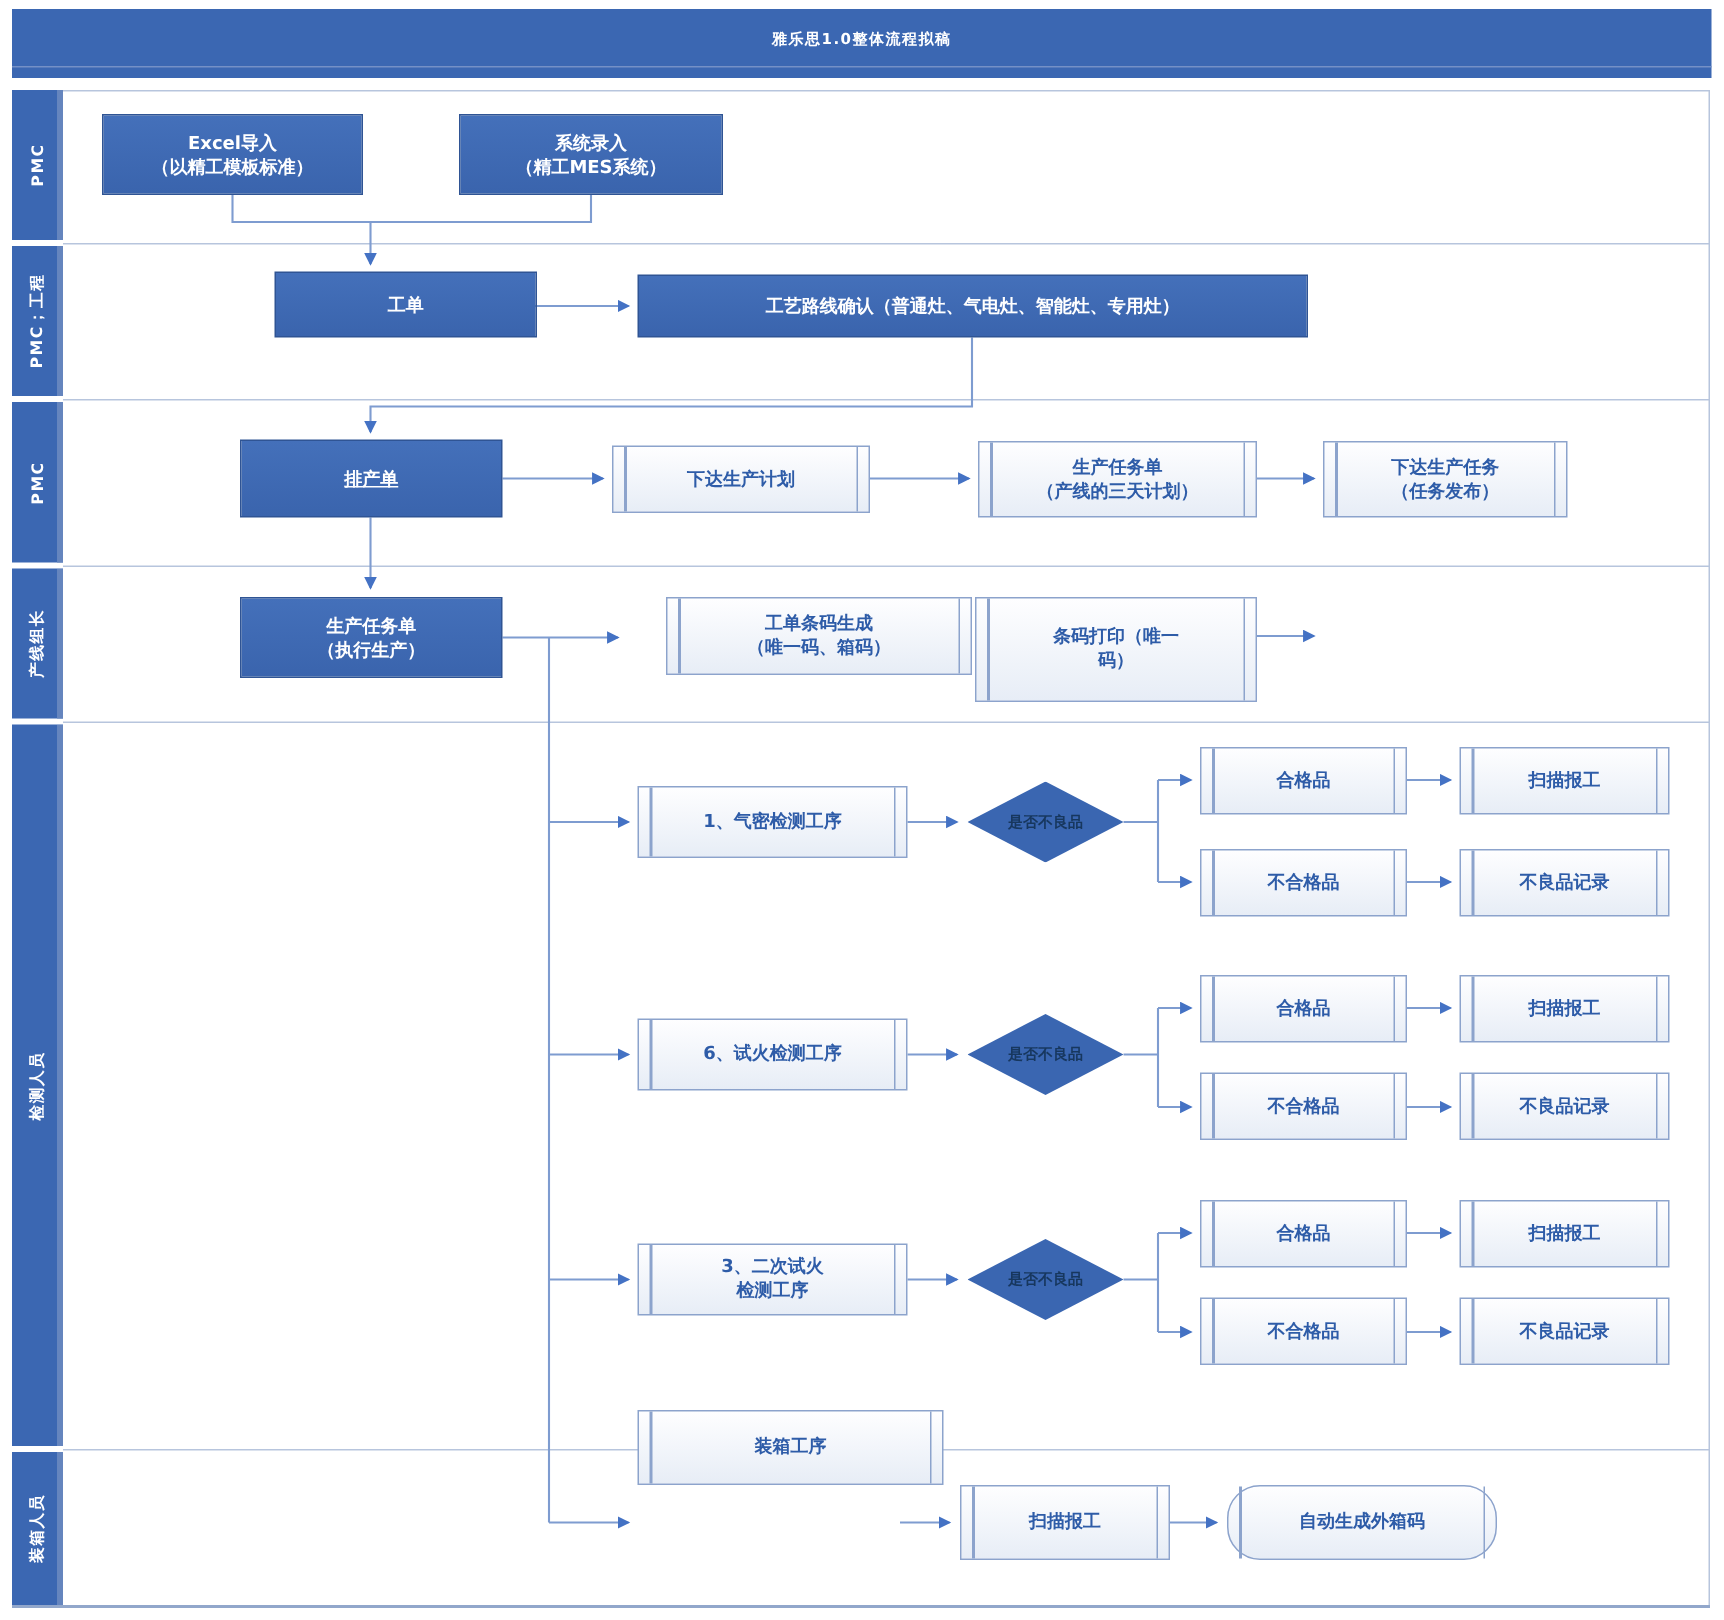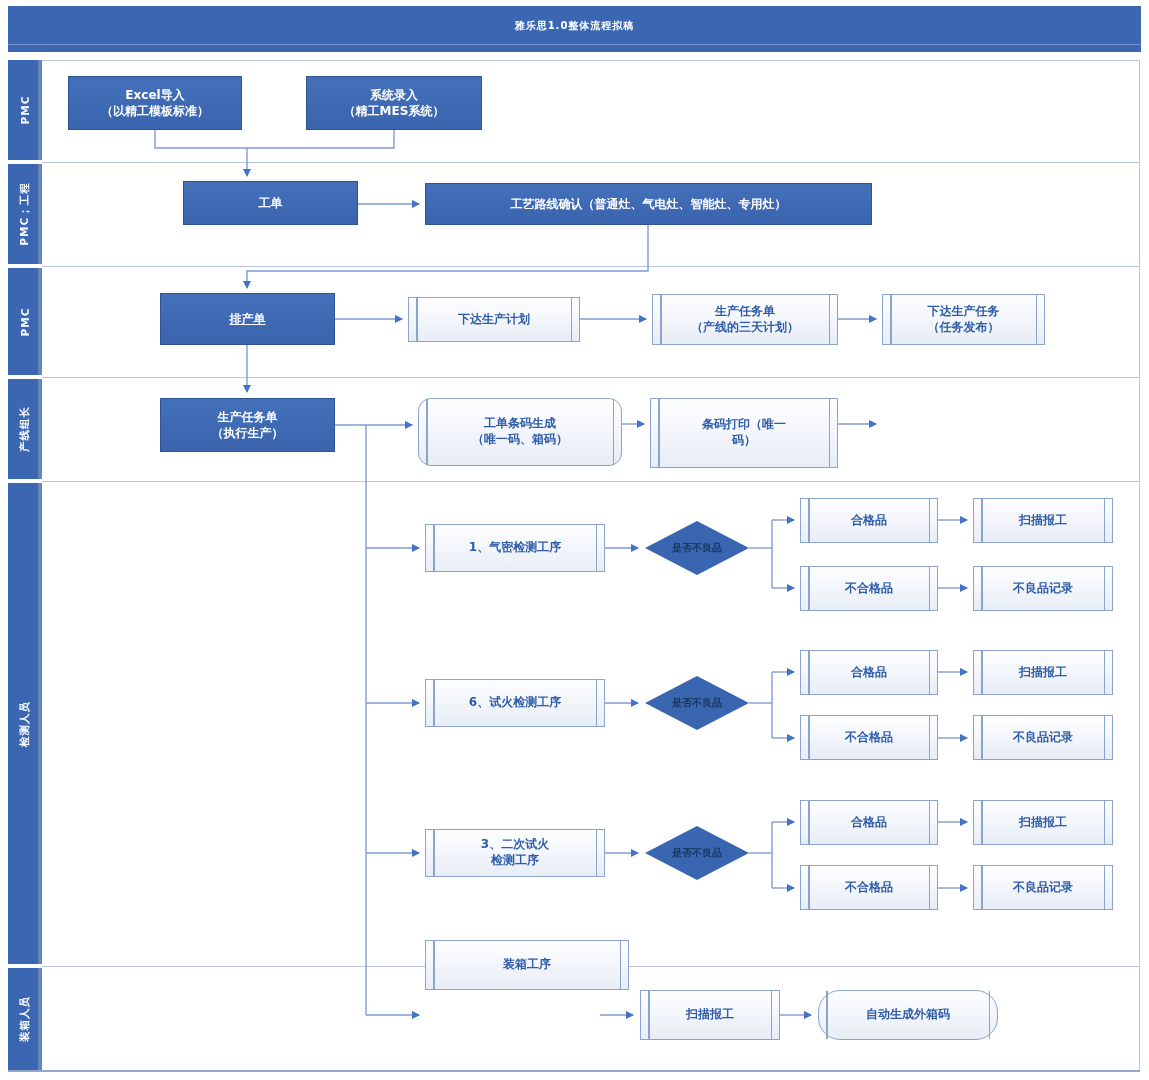--- a/index.html
+++ b/index.html
@@ -163,21 +163,21 @@
 
   <div class="solid-box" style="left:160px;top:293px;width:175px;height:52px;text-decoration:underline;">排产单</div>
   <div class="sub-box" style="left:408px;top:297px;width:172px;height:45px;">下达生产计划</div>
   <div class="sub-box" style="left:652px;top:294px;width:186px;height:51px;">生产任务单
 （产线的三天计划）</div>
   <div class="sub-box" style="left:882px;top:294px;width:163px;height:51px;">下达生产任务
 （任务发布）</div>
 
   <div class="solid-box" style="left:160px;top:398px;width:175px;height:54px;">生产任务单
 （执行生产）</div>
-  <div class="sub-box" style="left:418px;top:398px;width:204px;height:68px;border-radius:13px;">工单条码生成
+  <div class="sub-box" style="left:444px;top:398px;width:204px;height:52px;">工单条码生成
 （唯一码、箱码）</div>
   <div class="sub-box" style="left:650px;top:398px;width:188px;height:70px;">条码打印（唯一
 码）</div>
 
   <div class="sub-box" style="left:425px;top:524px;width:180px;height:48px;">1、气密检测工序</div>
   <div class="diamond" style="left:645px;top:521px;width:104px;height:54px;">是否不良品</div>
   <div class="sub-box" style="left:800px;top:498px;width:138px;height:45px;">合格品</div>
   <div class="sub-box" style="left:973px;top:498px;width:140px;height:45px;">扫描报工</div>
   <div class="sub-box" style="left:800px;top:566px;width:138px;height:45px;">不合格品</div>
   <div class="sub-box" style="left:973px;top:566px;width:140px;height:45px;">不良品记录</div>

